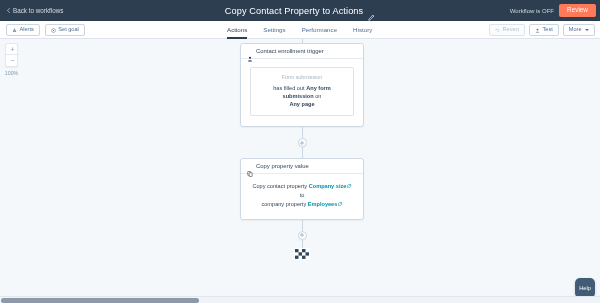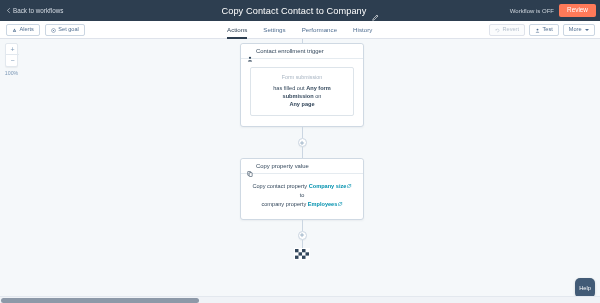--- a/index.html
+++ b/index.html
@@ -374,21 +374,21 @@
     <div class="back-link">
       <span class="back-chevron">
         <svg viewBox="0 0 8 8" width="5" height="5" aria-hidden="true">
           <path d="M5.6 0.8 L2.2 4 L5.6 7.2" fill="none" stroke="#d5dce4" stroke-width="1.1" stroke-linecap="round" stroke-linejoin="round"></path>
         </svg>
       </span>
       <span>Back to workflows</span>
     </div>
 
     <div class="topbar-title-wrap">
-      <span class="topbar-title">Copy Contact Contact to Company</span>
+      <span class="topbar-title">Copy Contact Property to Actions</span>
       <span class="edit-pencil">
         <svg viewBox="0 0 12 12" width="7" height="7" aria-hidden="true">
           <path d="M1.2 10.8 L1.9 8.4 L8.5 1.8 L10.2 3.5 L3.6 10.1 Z" fill="none" stroke="#ffffff" stroke-width="1" stroke-linejoin="round"></path>
           <path d="M7.6 2.7 L9.3 4.4" fill="none" stroke="#ffffff" stroke-width="1"></path>
         </svg>
       </span>
     </div>
 
     <div class="topbar-right">
       <span class="workflow-state">Workflow is OFF</span>

